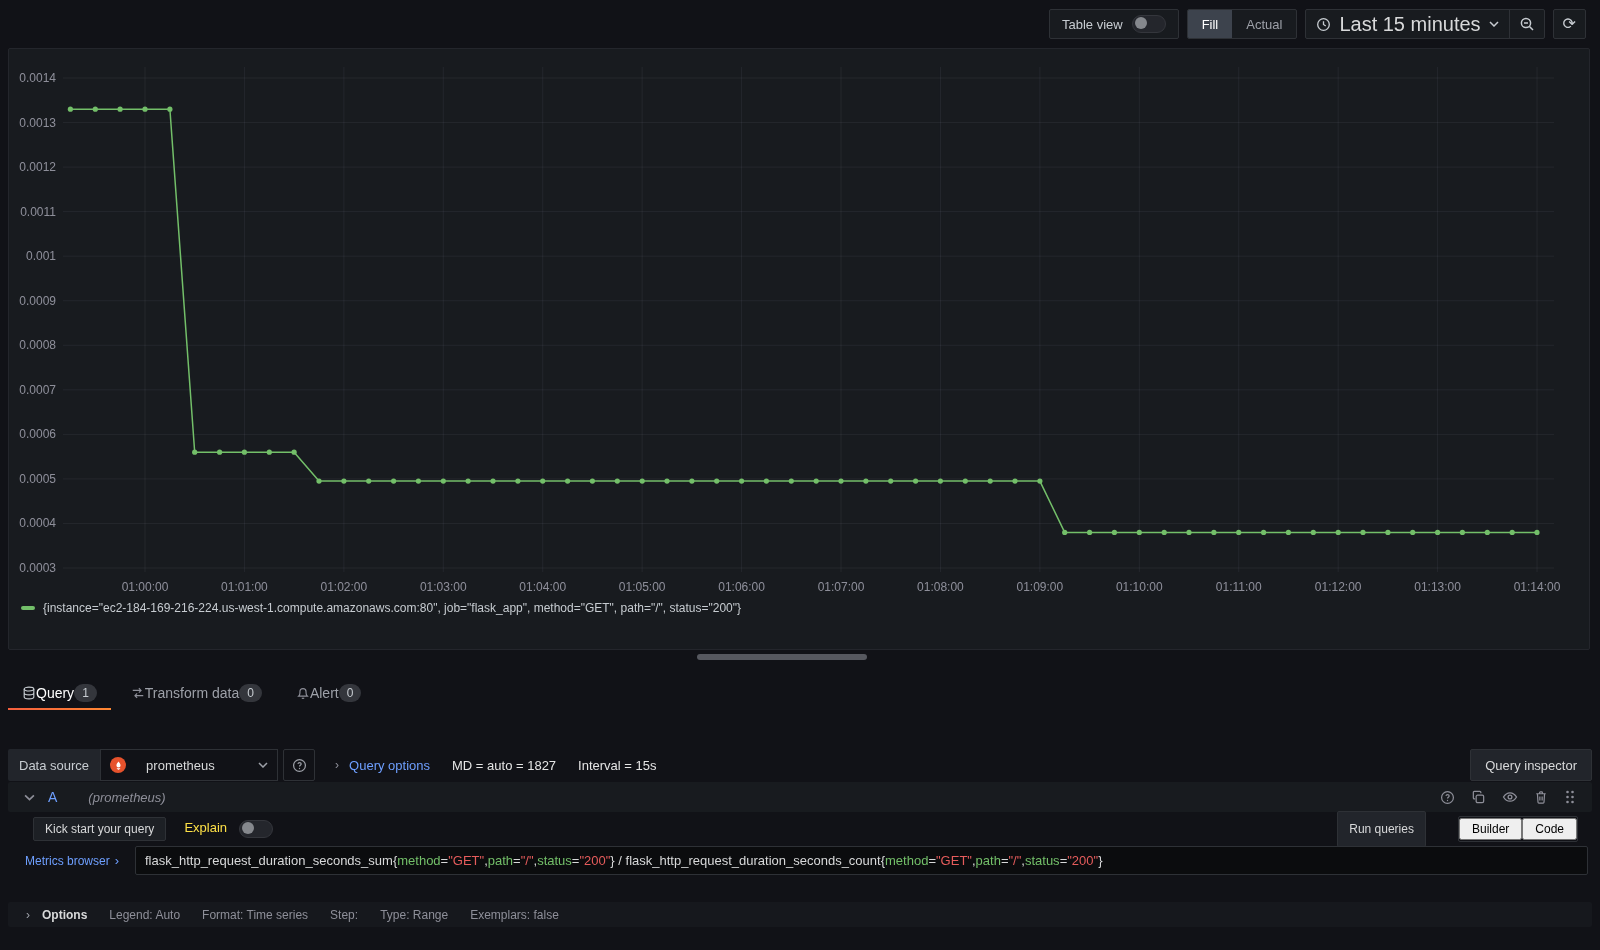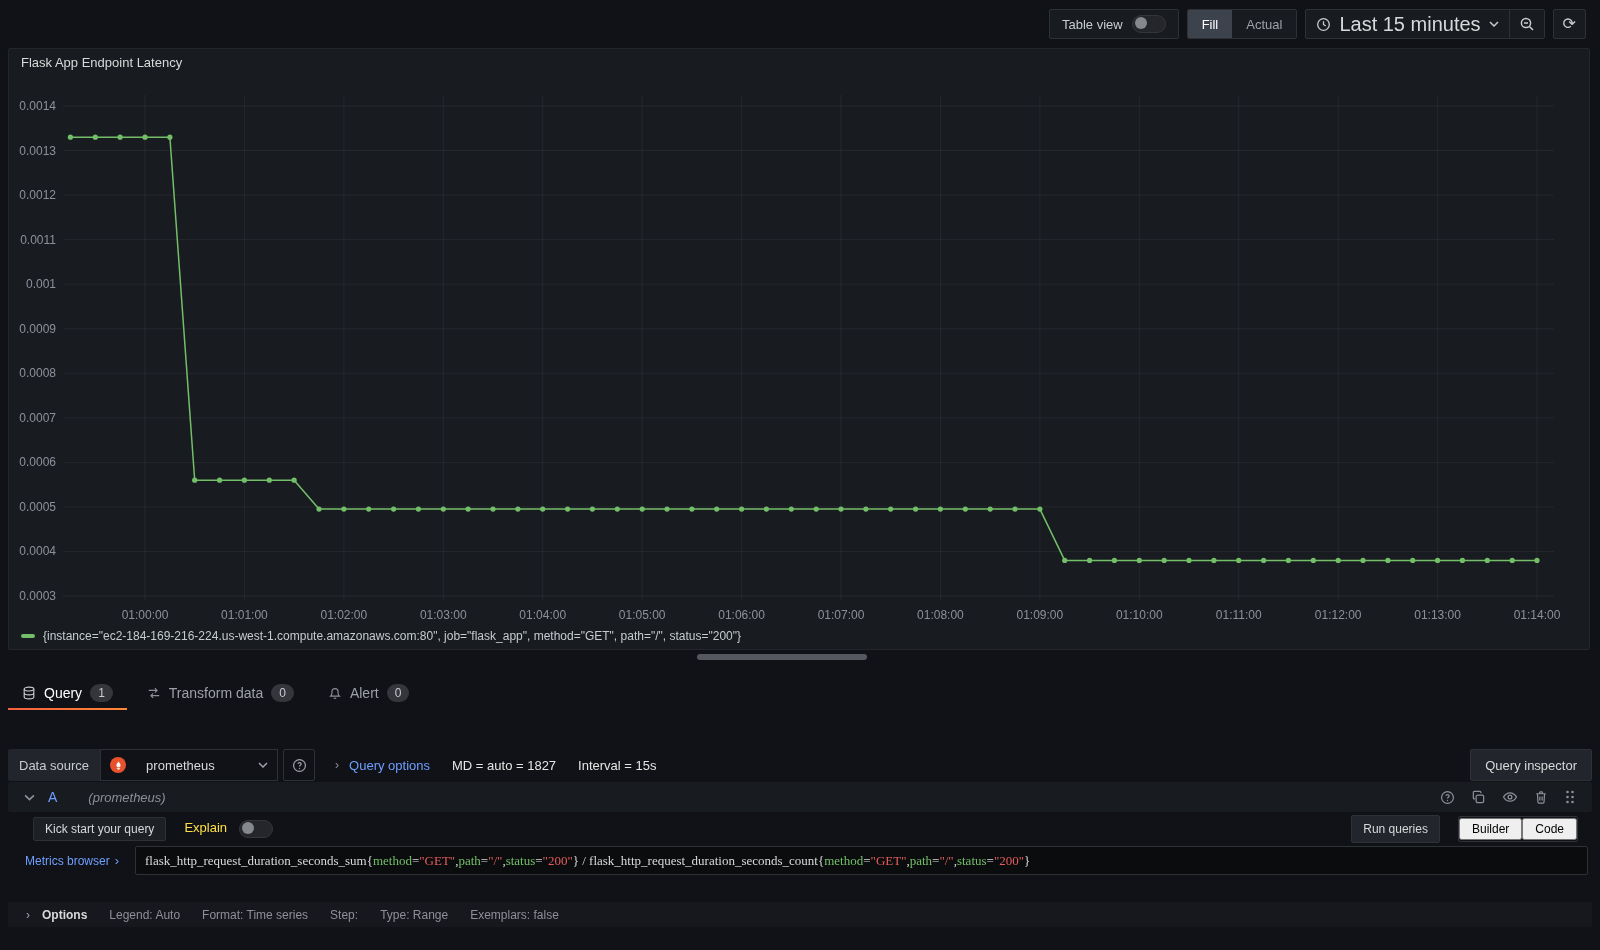--- a/index.html
+++ b/index.html
@@ -24,21 +24,21 @@
   .panel{position:absolute;top:48px;left:8px;width:1582px;height:602px;background:#181b1f;border:1px solid #24262c;border-radius:2px;box-sizing:border-box;}
   .panel-title{height:28px;line-height:28px;padding-left:12px;font-size:13px;font-weight:500;color:#d8d9da;}
   svg.chart{display:block;}
   .legend{display:flex;align-items:center;gap:8px;padding-left:12px;height:22px;font-size:12px;color:#c7ccd1;}
   .legend .swatch{width:14px;height:4px;border-radius:2px;background:#73bf69;flex:none;}
 
   .hscroll{position:absolute;top:654px;left:697px;width:170px;height:6px;border-radius:3px;background:#56585f;cursor:pointer;}
 
   
   .tabs{position:absolute;top:676px;left:8px;right:8px;height:34px;display:flex;align-items:stretch;gap:6px;}
-  .tab{display:flex;align-items:center;gap:8px;padding:0 14px;position:relative;font-size:14px;color:#9da0a8;cursor:pointer;}
+  .tab{display:flex;align-items:center;padding:0 14px;position:relative;font-size:14px;color:#9da0a8;cursor:pointer;}
   .tab .tab-label{color:inherit;}
   .tab.active{color:#fff;}
   .tab.active::after{content:"";position:absolute;left:0;right:0;bottom:0;height:2px;background:linear-gradient(90deg,#f55f3e,#ff8833);}
   .badge{background:#34363c;color:#c7ccd1;font-size:12px;border-radius:9px;padding:1px 8px;line-height:16px;}
   .tab-icon{display:flex;color:#8e8f99;}
   .tab.active .tab-icon{color:#c7ccd1;}
 
   
   .ds-row{position:absolute;top:749px;left:8px;right:8px;height:32px;display:flex;align-items:center;}
   .ds-label{background:#22252b;height:32px;display:flex;align-items:center;padding:0 11px;font-size:13px;color:#c7ccd1;border-radius:2px 0 0 2px;box-sizing:border-box;}
@@ -59,26 +59,26 @@
   .qh .refid{color:#6e9fff;font-weight:500;font-size:14px;cursor:pointer;}
   .qh .hint{color:#8e8f99;font-style:italic;font-size:13px;margin-left:18px;}
   .qh-icons{margin-left:auto;display:flex;align-items:center;gap:16px;color:#8e8f99;}
   .qh-icons .qicon{display:flex;cursor:pointer;}
 
   .kick-row{position:absolute;top:817px;left:33px;right:22px;height:24px;display:flex;align-items:center;gap:18px;}
   .chipbtn{height:24px;border:1px solid #2e3136;background:#1d2025;color:#d8d9da;font-size:12px;padding:0 11px;border-radius:2px;font-family:inherit;cursor:pointer;}
   .explain{display:flex;align-items:flex-start;gap:12px;font-size:13px;color:#fde047;}
   .mini-seg{display:flex;align-items:center;height:24px;border:1px solid #2e3136;border-radius:2px;overflow:hidden;}
   .mini-seg .seg-btn{height:22px;font-size:12px;padding:0 11px;}
-  .run-btn{height:28px;padding:0 11px;font-size:12px;background:#22252b;}
+  .run-btn{height:36px;padding:0 11px;font-size:12px;background:#22252b;margin-right:14px;}
 
   .query-row{position:absolute;top:846px;left:25px;right:12px;height:29px;display:flex;align-items:center;}
   .mb-label{color:#6e9fff;font-size:12px;font-weight:500;display:flex;align-items:center;gap:5px;width:110px;flex:none;cursor:pointer;}
   .mb-label .chevron{font-size:13px;line-height:1;}
-  .promql{flex:1;height:29px;background:#0b0c0e;border:1px solid #2e3136;border-radius:2px;display:flex;align-items:center;padding:0 9px;font-family:Liberation Serif, serif;font-size:13px;box-sizing:border-box;white-space:pre;overflow:hidden;cursor:text;}
+  .promql{flex:1;height:29px;background:#0b0c0e;border:1px solid #2e3136;border-radius:2px;display:flex;align-items:center;padding:0 9px;font-family:Liberation Sans, sans-serif;font-size:13px;box-sizing:border-box;white-space:pre;overflow:hidden;cursor:text;}
   .tok-plain{color:#d8d9da;}
   .tok-label{color:#73bf69;}
   .tok-string{color:#e65c5c;}
 
   .warn-row{position:absolute;top:875px;left:28px;font-size:13px;line-height:16px;}
   .warn-text{color:#f0a32f;}
   .warn-link{color:#ccccdc;text-decoration:underline;margin-left:5px;cursor:pointer;}
 
   .options-row{position:absolute;top:902px;left:8px;right:8px;height:25px;background:#16181d;display:flex;align-items:center;font-size:12px;color:#8e8f99;padding-left:18px;box-sizing:border-box;border-radius:2px;}
   .options-row .ochev{color:#9da0a8;margin-right:12px;font-size:12px;cursor:pointer;}
@@ -122,21 +122,20 @@
       </button>
     </div>
     <div class="tb-box">
       <button class="iconbtn">
           <span class="refresh-glyph">⟳</span>
         </button>
     </div>
   </div>
 
   <div class="panel">
-    <div class="panel-title">Flask App Endpoint Latency</div>
     <svg id="chart" class="chart" width="1580" height="548" viewBox="0 0 1580 548">
         <line x1="136" y1="18" x2="136" y2="523" stroke="rgba(204,204,220,0.07)" stroke-width="1"></line>
         <text x="136" y="542" fill="rgba(204,204,220,0.65)" font-size="12" text-anchor="middle" font-family="&quot;Liberation Sans&quot;,&quot;DejaVu Sans&quot;,sans-serif">01:00:00</text>
         <line x1="235.43" y1="18" x2="235.43" y2="523" stroke="rgba(204,204,220,0.07)" stroke-width="1"></line>
         <text x="235.43" y="542" fill="rgba(204,204,220,0.65)" font-size="12" text-anchor="middle" font-family="&quot;Liberation Sans&quot;,&quot;DejaVu Sans&quot;,sans-serif">01:01:00</text>
         <line x1="334.86" y1="18" x2="334.86" y2="523" stroke="rgba(204,204,220,0.07)" stroke-width="1"></line>
         <text x="334.86" y="542" fill="rgba(204,204,220,0.65)" font-size="12" text-anchor="middle" font-family="&quot;Liberation Sans&quot;,&quot;DejaVu Sans&quot;,sans-serif">01:02:00</text>
         <line x1="434.29" y1="18" x2="434.29" y2="523" stroke="rgba(204,204,220,0.07)" stroke-width="1"></line>
         <text x="434.29" y="542" fill="rgba(204,204,220,0.65)" font-size="12" text-anchor="middle" font-family="&quot;Liberation Sans&quot;,&quot;DejaVu Sans&quot;,sans-serif">01:03:00</text>
         <line x1="533.72" y1="18" x2="533.72" y2="523" stroke="rgba(204,204,220,0.07)" stroke-width="1"></line>

